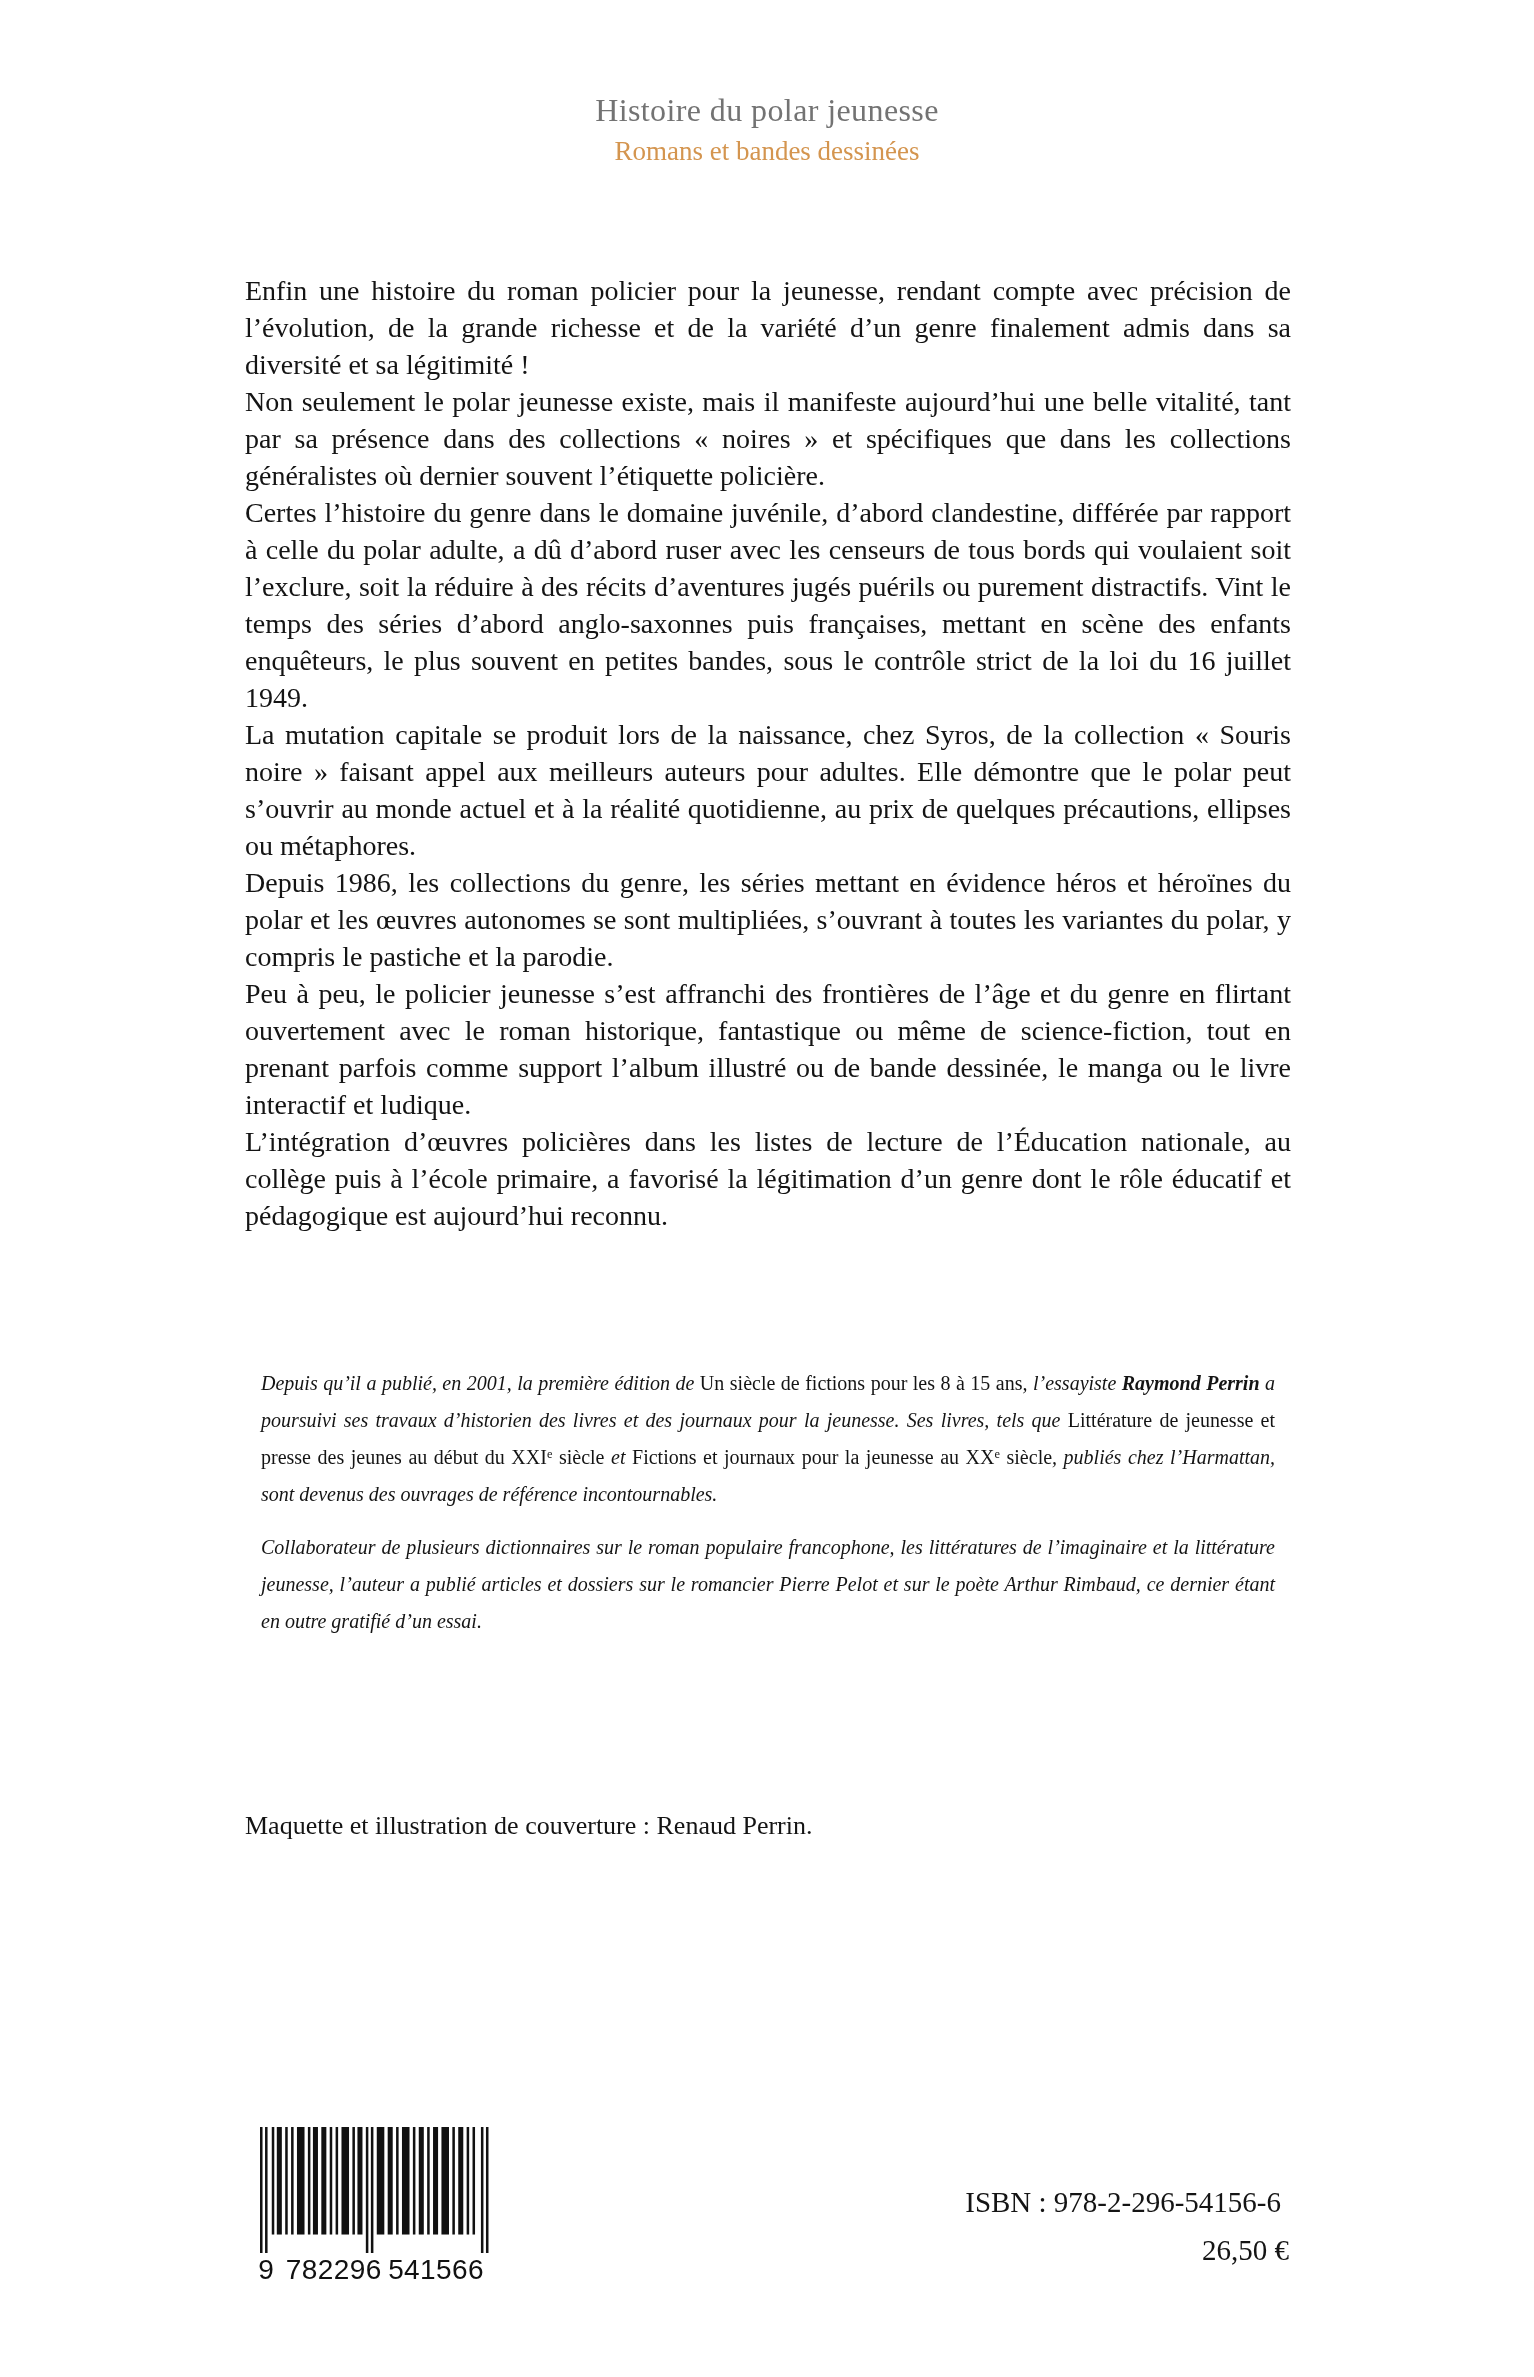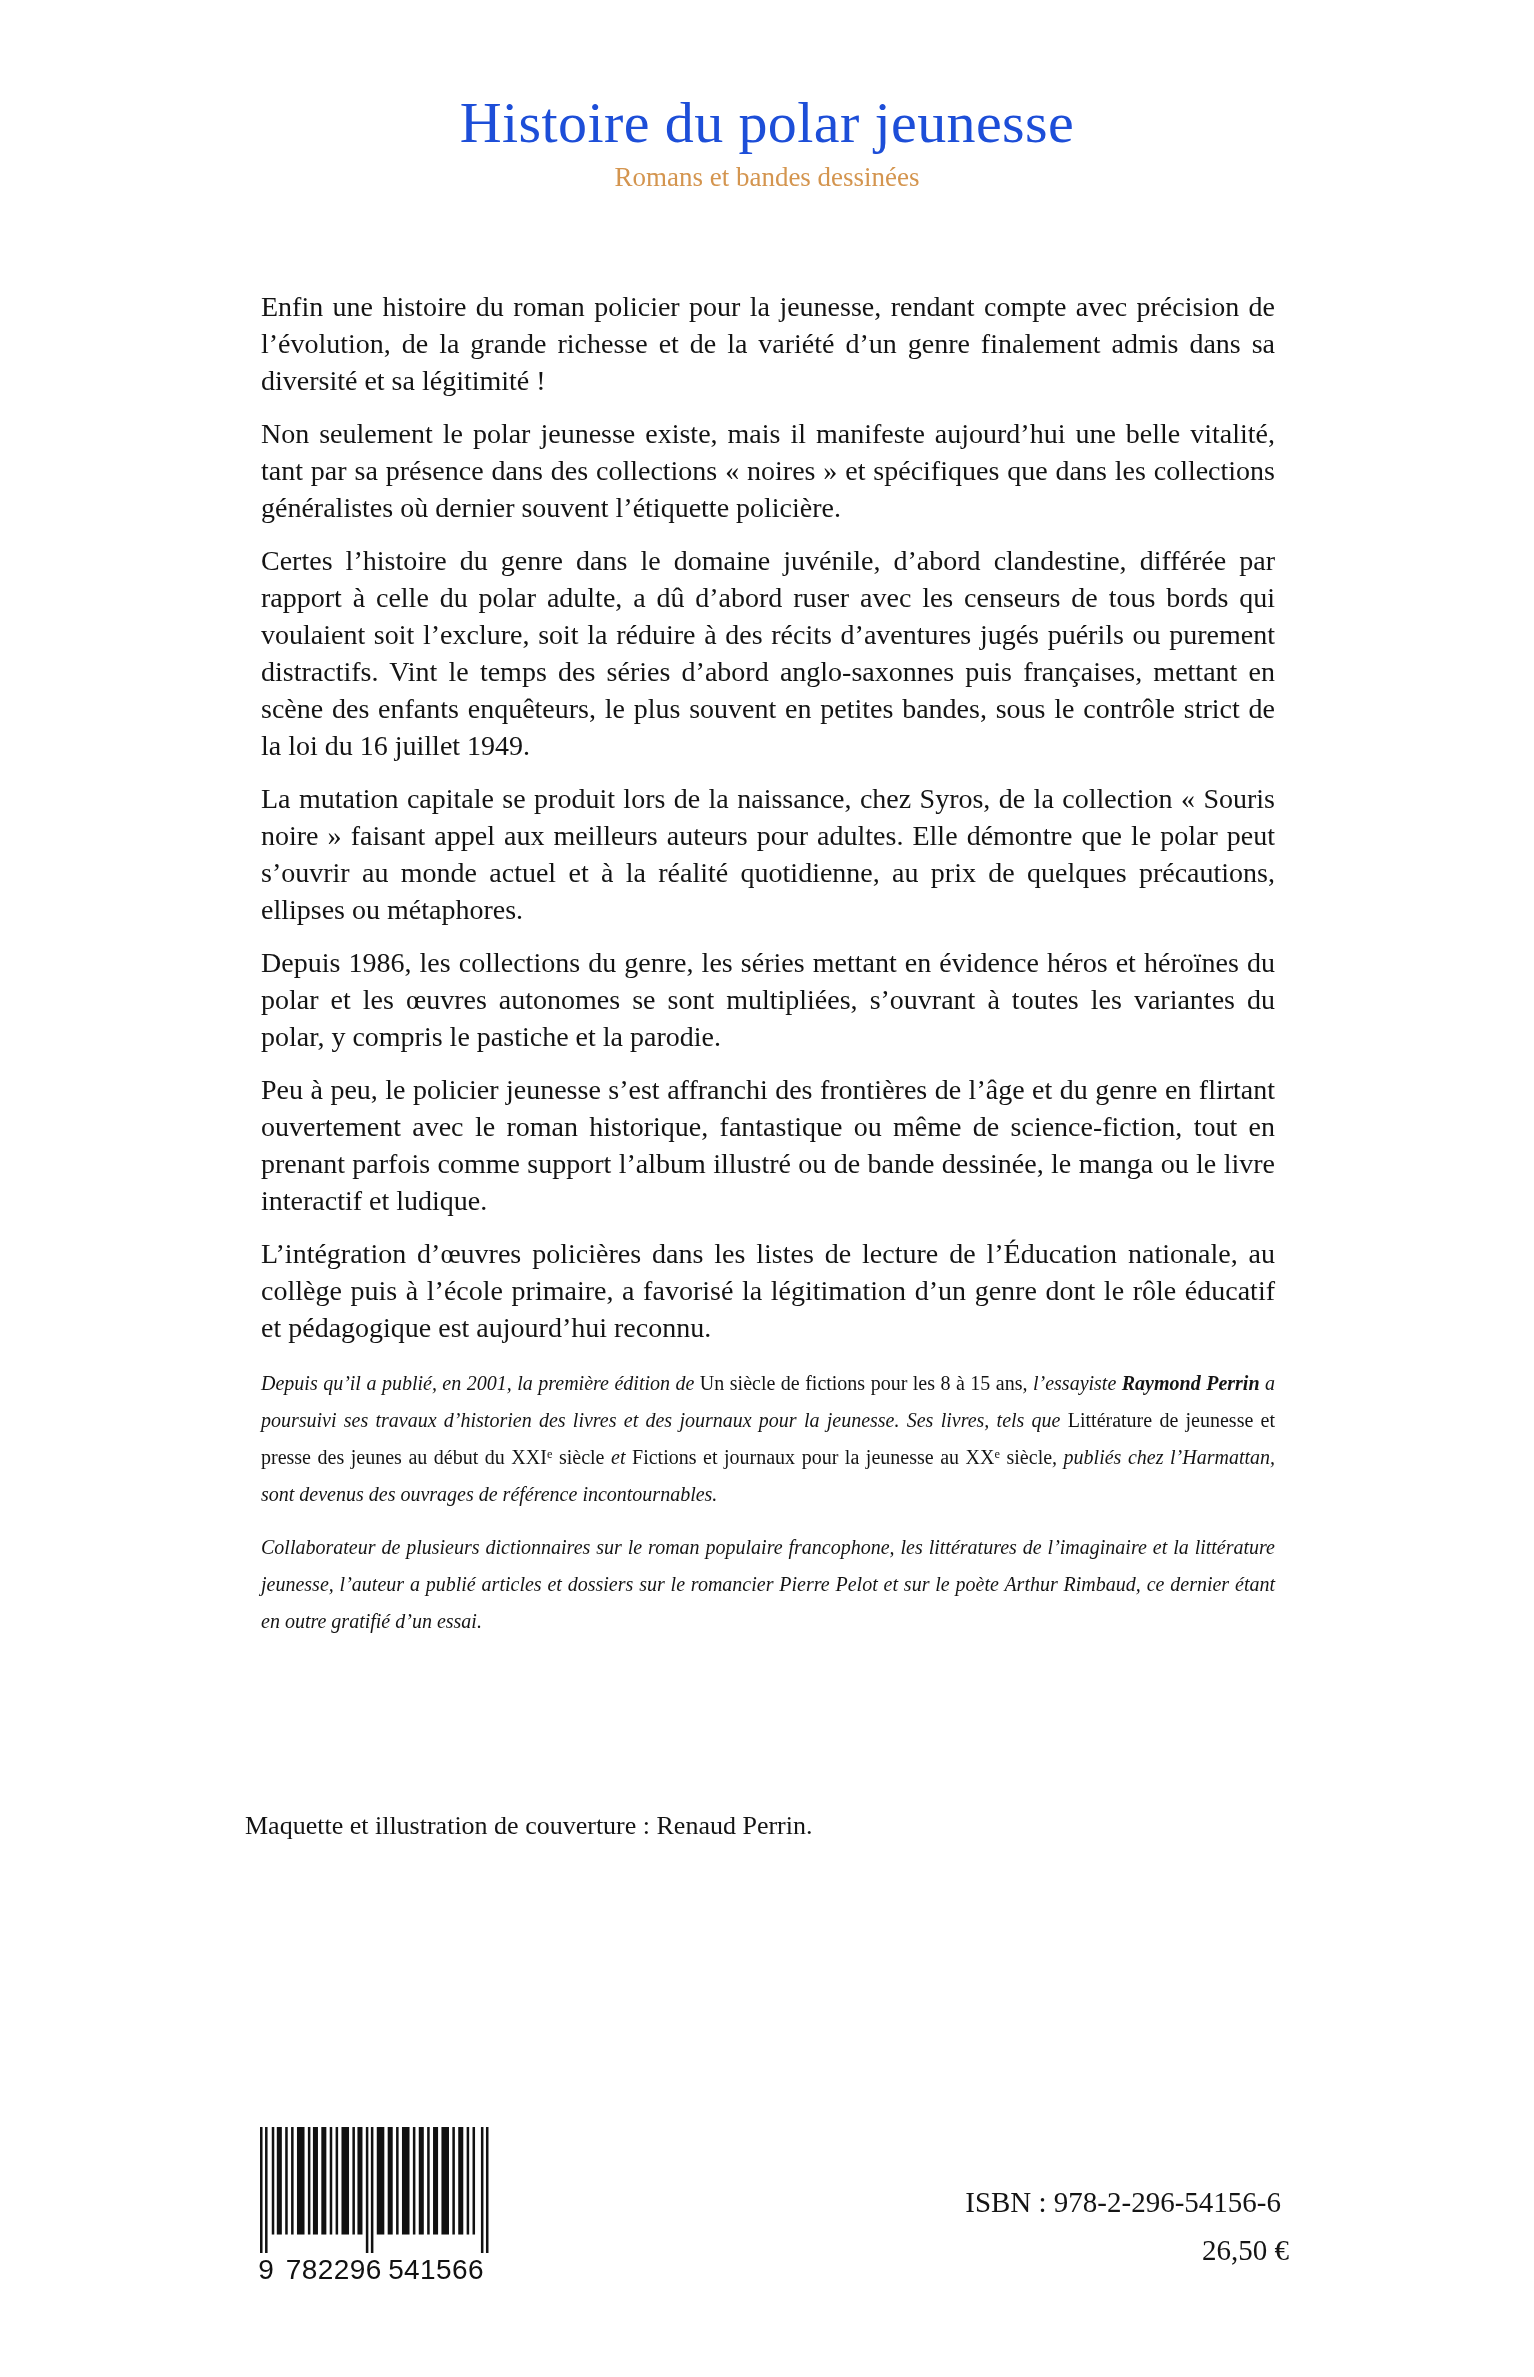--- a/index.html
+++ b/index.html
@@ -24,45 +24,45 @@
   .title-block {
     position: absolute;
     left: 0;
     top: 94px;
     width: 1534px;
     text-align: center;
   }
 
   .book-title {
     margin: 0;
-    font-size: 58px;
+    font-size: 32px;
     font-weight: normal;
     letter-spacing: 0.4px;
     line-height: 1.0;
-    color: #1d4ed8;
+    color: #737373;
   }
 
   .book-subtitle {
     margin: 11.7px 0 0 0;
     font-size: 27px;
     font-weight: normal;
     line-height: 1.0;
     color: #d4954f;
   }
 
   
   .blurb {
     position: absolute;
     left: 245px;
     top: 272px;
     width: 1046px;
   }
 
   .blurb p {
-    margin: 16px;
+    margin: 0;
     font-size: 28px;
     line-height: 37px;
     text-align: justify;
     text-justify: inter-word;
     hyphens: none;
   }
 
   
   .bio {
     position: absolute;

